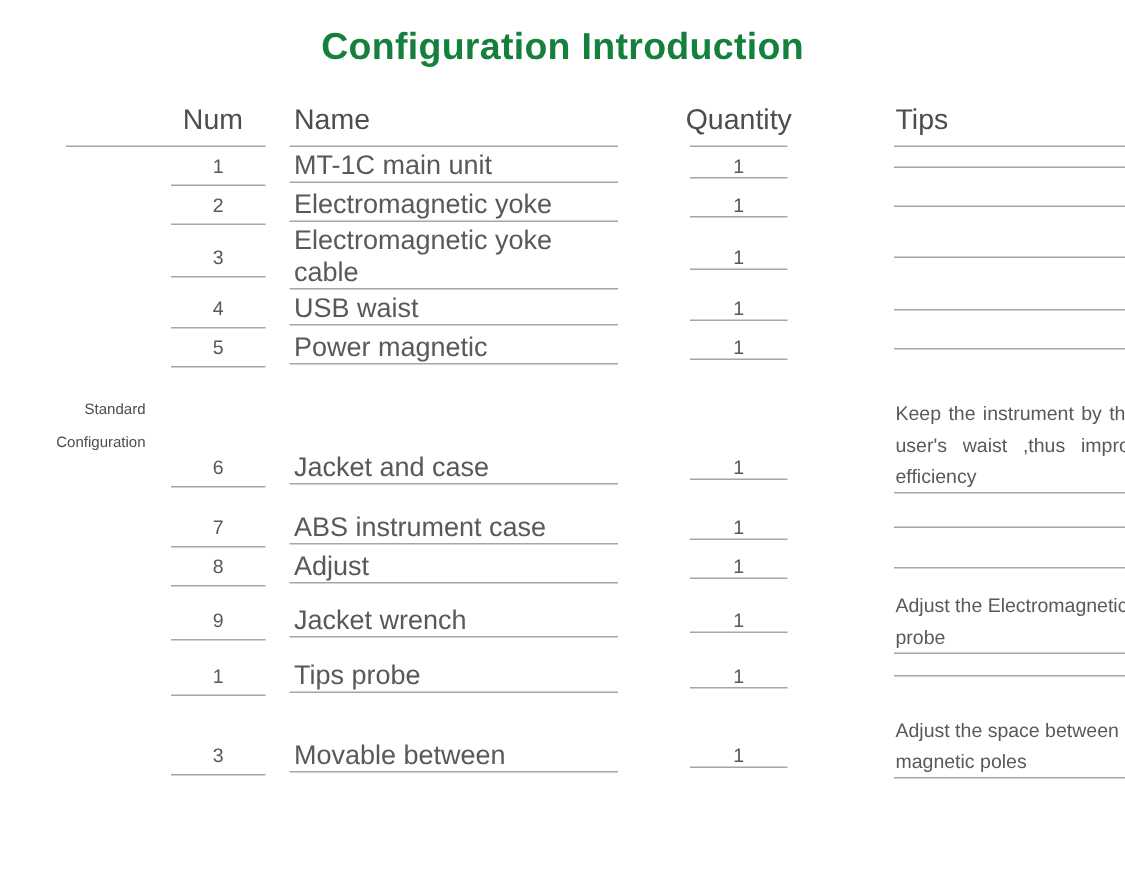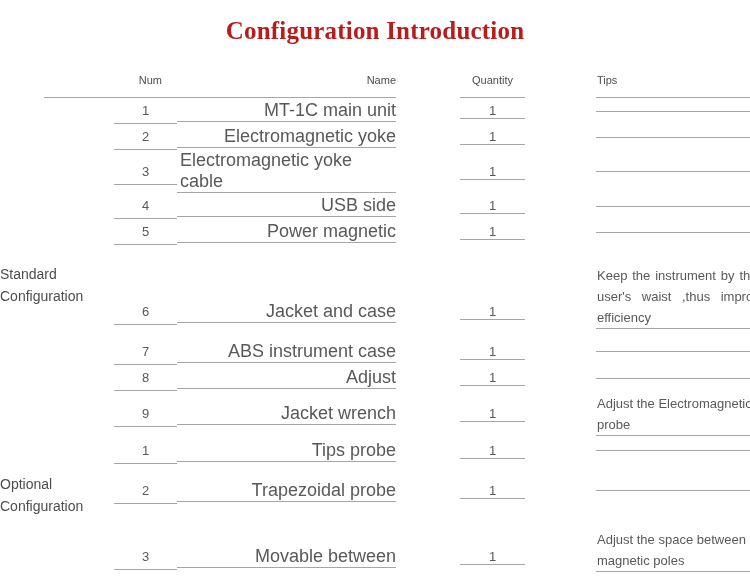--- a/index.html
+++ b/index.html
@@ -15,25 +15,25 @@
     position: relative;
   }
 
   
   .page-title {
     position: absolute;
     top: 17px;
     left: 0;
     width: 750px;
     text-align: center;
-    font-family: Liberation Serif, serif;
+    font-family: Liberation Sans, sans-serif;
     font-weight: bold;
     font-size: 25px;
     letter-spacing: 0.2px;
-    color: #b91c1c;
+    color: #15803d;
     white-space: nowrap;
   }
 
   
   .table-wrap {
     position: absolute;
     top: 72px;
     left: 0;
     width: 750px;
   }
@@ -53,23 +53,23 @@
 
   
   col.c-group { width: 97px; }
   col.c-num   { width: 80px; }
   col.c-name  { width: 242px; }
   col.c-qty   { width: 132px; }
   col.c-tips  { width: 199px; }
 
   
   .cell-group {
-    text-align: left;
+    text-align: right;
     color: #4d4d4d;
-    font-size: 14px;
+    font-size: 10px;
     line-height: 22px;
     padding-right: 2px;
   }
   .cell-num,
   .cell-name,
   .cell-qty,
   .cell-tips {
     color: #595959;
     font-size: 13px;
   }
@@ -94,28 +94,27 @@
   }
   
   .cell-num.head .inner {
     margin-left: -53px;
     width: 133px;
     justify-content: flex-end;
     padding-right: 15px;
   }
 
   .cell-name .inner {
-    margin-left: 0px;
+    margin-left: 16px;
     width: 219px;
     box-sizing: border-box;
     padding-left: 3px;
     display: flex;
     align-items: center;
     height: 100%;
-    justify-content: flex-end;
   }
   .cell-qty .inner {
     margin-left: 41px;
     width: 65px;
     box-sizing: border-box;
     text-align: center;
     display: flex;
     align-items: center;
     justify-content: center;
     height: 100%;
@@ -128,21 +127,21 @@
     display: flex;
     align-items: center;
     height: 100%;
   }
 
   
   .head-label {
     line-height: 15px;
     padding-bottom: 9px;
     color: #4d4d4d;
-    font-size: 11px;
+    font-size: 19px;
   }
   .cell-num.head .head-label { width: 100%; text-align: right; }
 
   .tips-text {
     line-height: 21px;
     color: #595959;
   }
   .tips-text.justify {
     text-align: justify;
     text-align-last: left;
@@ -266,21 +265,21 @@
 
       <tr style="height:25px;">
         <td class="cell-group"></td>
         <td class="cell-num">
           <div class="inner rule-box">
               <span class="num-text">4</span>
             </div>
         </td>
         <td class="cell-name">
           <div class="inner rule-box">
-              <span class="name-text">USB side</span>
+              <span class="name-text">USB waist</span>
             </div>
         </td>
         <td class="cell-qty">
           <div class="inner rule-box">
               <span class="qty-text">1</span>
             </div>
         </td>
         <td class="cell-tips">
           <div class="inner rule-box">
               <span class="tips-text"></span>
@@ -428,46 +427,20 @@
               <span class="qty-text">1</span>
             </div>
         </td>
         <td class="cell-tips">
           <div class="inner rule-box">
               <span class="tips-text"></span>
             </div>
         </td>
       </tr>
 
-      <tr style="height:27px;">
-        <td class="cell-group" style="vertical-align:top; padding-top:9px;">
-          <div>Optional</div>
-          <div>Configuration</div>
-        </td>
-        <td class="cell-num">
-          <div class="inner rule-box">
-              <span class="num-text">2</span>
-            </div>
-        </td>
-        <td class="cell-name">
-          <div class="inner rule-box">
-              <span class="name-text">Trapezoidal probe</span>
-            </div>
-        </td>
-        <td class="cell-qty">
-          <div class="inner rule-box">
-              <span class="qty-text">1</span>
-            </div>
-        </td>
-        <td class="cell-tips">
-          <div class="inner rule-box">
-              <span class="tips-text"></span>
-            </div>
-        </td>
-      </tr>
 
       <tr style="height:58px;">
         <td class="cell-group"></td>
         <td class="cell-num">
           <div class="inner rule-box" style="align-items:flex-start; padding-top:21px;">
               <span class="num-text">3</span>
             </div>
         </td>
         <td class="cell-name">
           <div class="inner rule-box" style="align-items:flex-start; padding-top:21px;">

